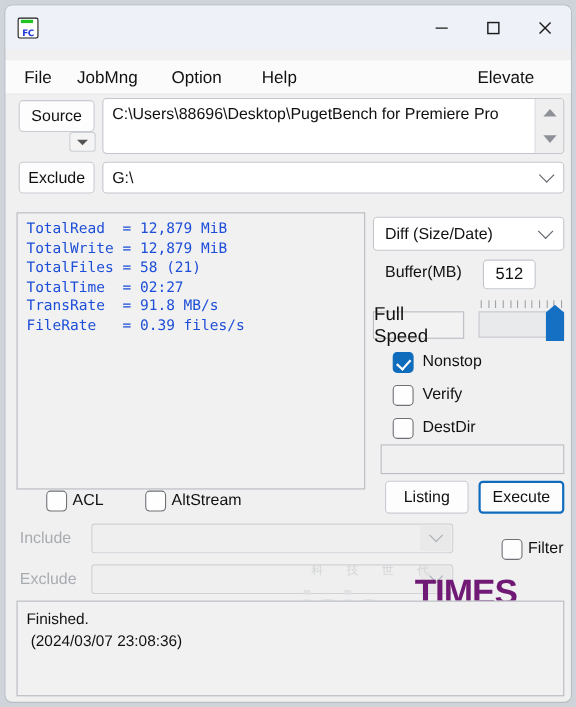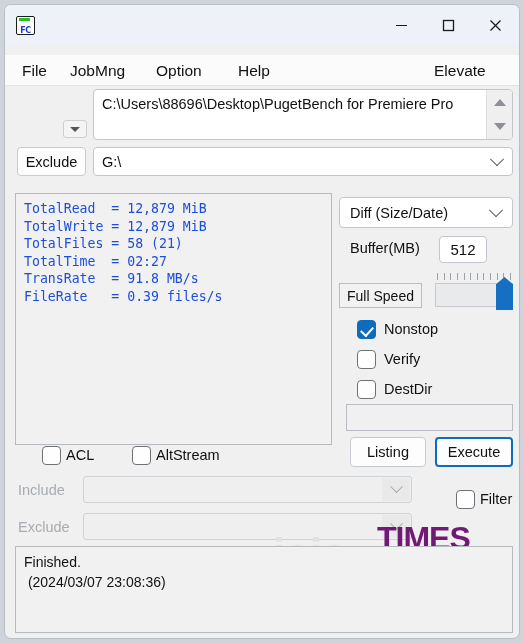--- a/index.html
+++ b/index.html
@@ -219,21 +219,21 @@
     justify-content: center;
     font-size: 15px;
   }
 
   #speed-btn {
     position: absolute; left: 334px; top: 278px;
     width: 83px; height: 25px;
     background: #f2f2f2;
     border: 1px solid #b9bdc3;
     display: flex; align-items: center; justify-content: center;
-    font-size: 14px; color: #111;
+    font-size: 17px; color: #111;
   }
   #speed-track {
     position: absolute; left: 430px; top: 278px;
     width: 78px; height: 24px;
     background: #e9eaec;
     border: 1px solid #c6c9ce;
   }
   #speed-ticks {
     position: absolute; left: 432px; top: 268px;
     width: 74px; height: 7px;
@@ -386,20 +386,21 @@
   </div>
 
   <div class="menubar">
     <div class="menu-item" style="left:12px">File</div>
     <div class="menu-item" style="left:60px">JobMng</div>
     <div class="menu-item" style="left:146px">Option</div>
     <div class="menu-item" style="left:228px">Help</div>
     <div class="menu-item" style="left:424px">Elevate</div>
   </div>
 
+  <div class="btn" id="source-btn">Source</div>
   <div id="source-drop">
     <span class="chev"></span>
   </div>
   <div class="field" id="source-field">
     <span>C:\Users\88696\Desktop\PugetBench for Premiere Pro</span>
     <div id="source-spin">
       <span class="spin-ar spin-up"></span>
       <span class="spin-ar spin-dn"></span>
     </div>
   </div>
@@ -470,20 +471,21 @@
 
   <div class="io-label" id="exclude-label">Exclude</div>
   <div class="io-field" id="exclude-field">
     <span class="io-drop"></span>
   </div>
 
   <div class="cb" id="cb-filter"></div>
   <div class="cb-label" id="lb-filter">Filter</div>
 
   <div id="watermark">
+    <div id="wm-cn">科 技 世 代</div>
     <div id="wm-times">TIMES</div>
     <div id="wm-ioio">ioio</div>
     <div id="wm-url">www.ioiotimes.com</div>
   </div>
 
   <div id="log">Finished.
  (2024/03/07 23:08:36)</div>
 
 </div>
 

